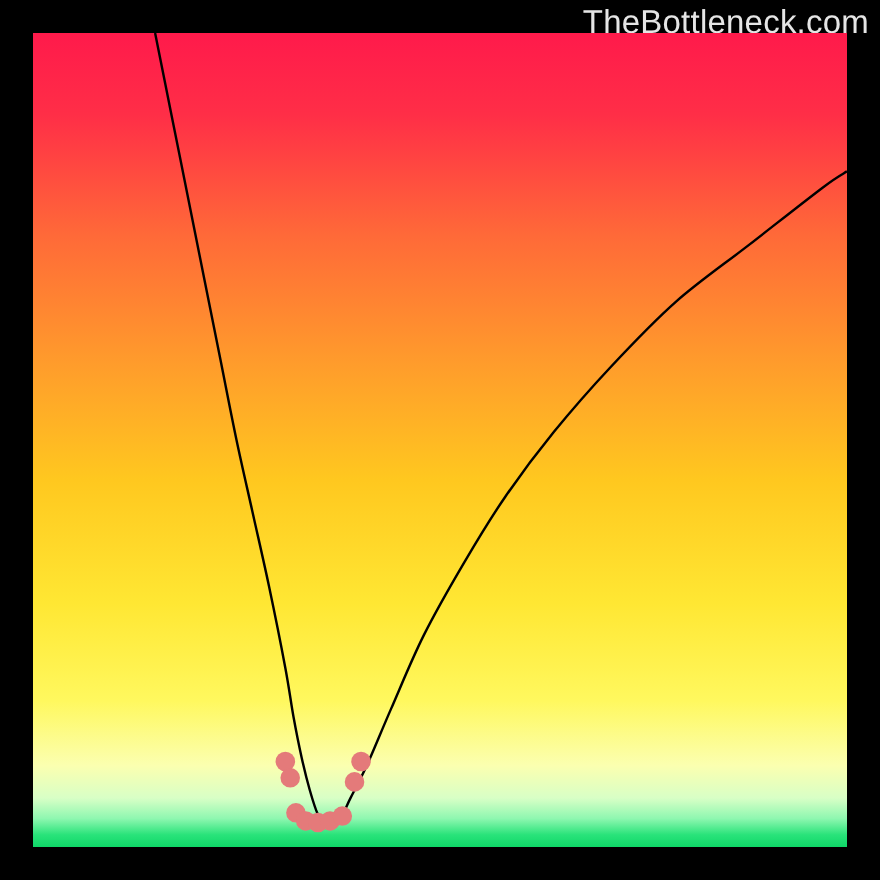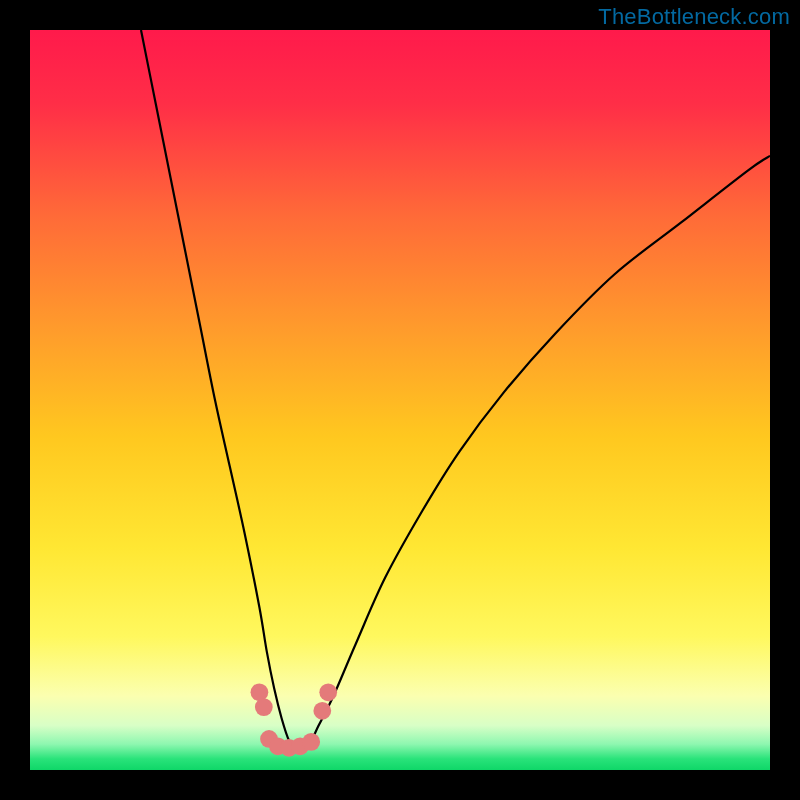--- a/index.html
+++ b/index.html
@@ -23,22 +23,22 @@
     position: absolute;
     left: 0;
     top: 0;
     width: 740px;
     height: 740px;
   }
   .watermark {
     position: absolute;
     top: 4px;
     right: 10px;
-    color: #0369a1;
-    font-size: 22px;
+    color: #e5e5e5;
+    font-size: 30px;
     font-weight: 500;
     letter-spacing: 0.2px;
   }
 </style>
 </head>
 <body>
 
 <div class="watermark">TheBottleneck.com</div>
 
 <div class="frame">

